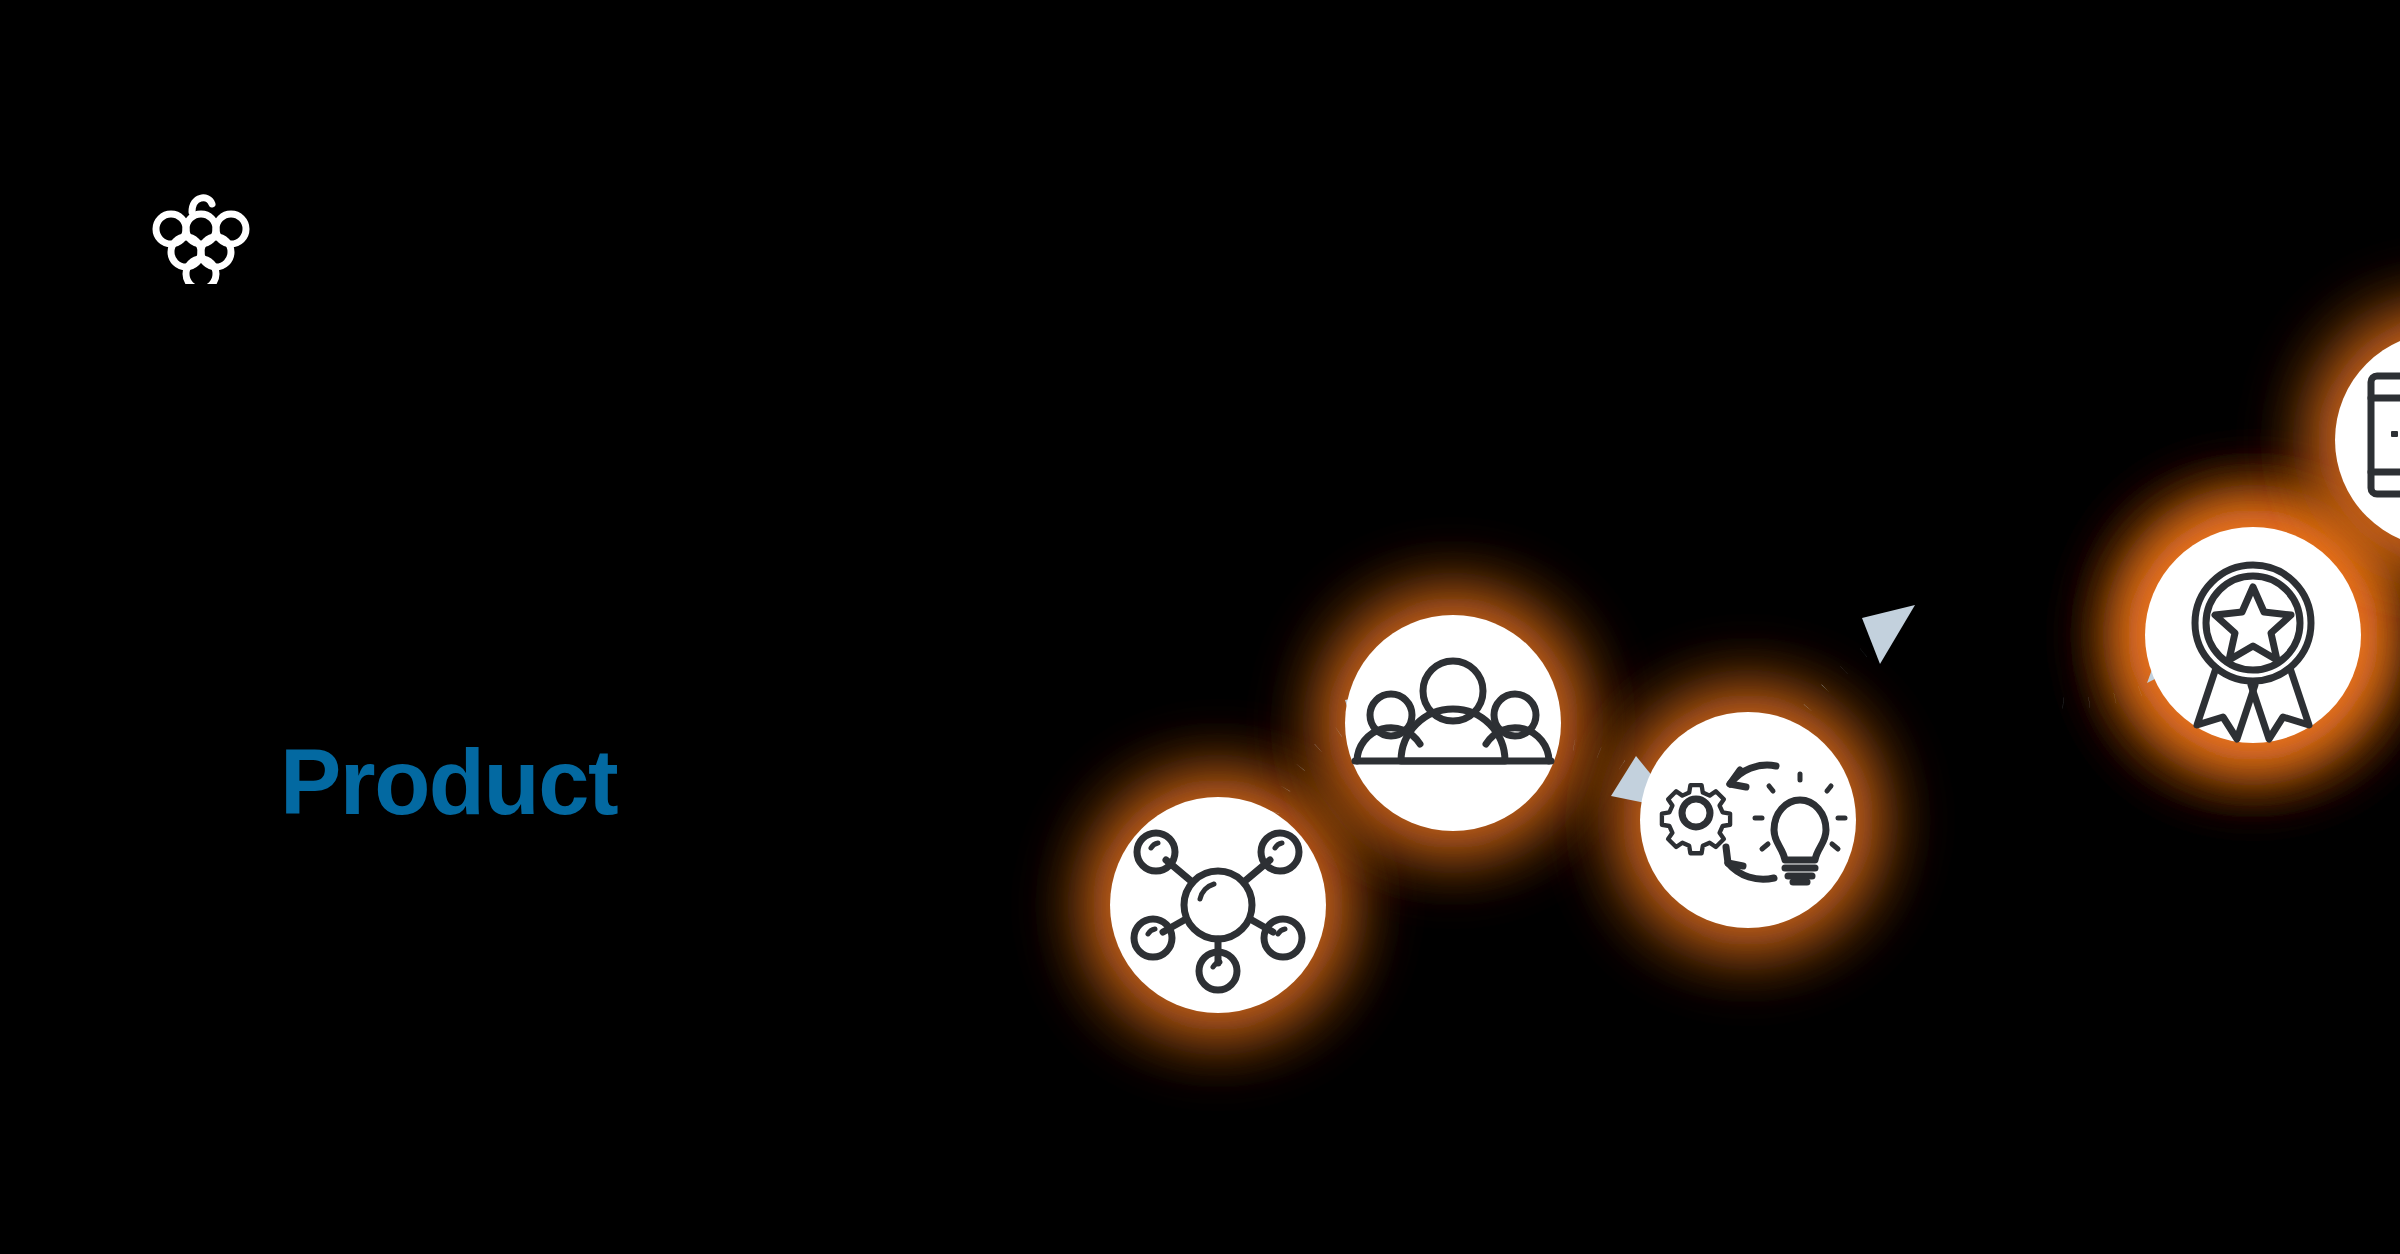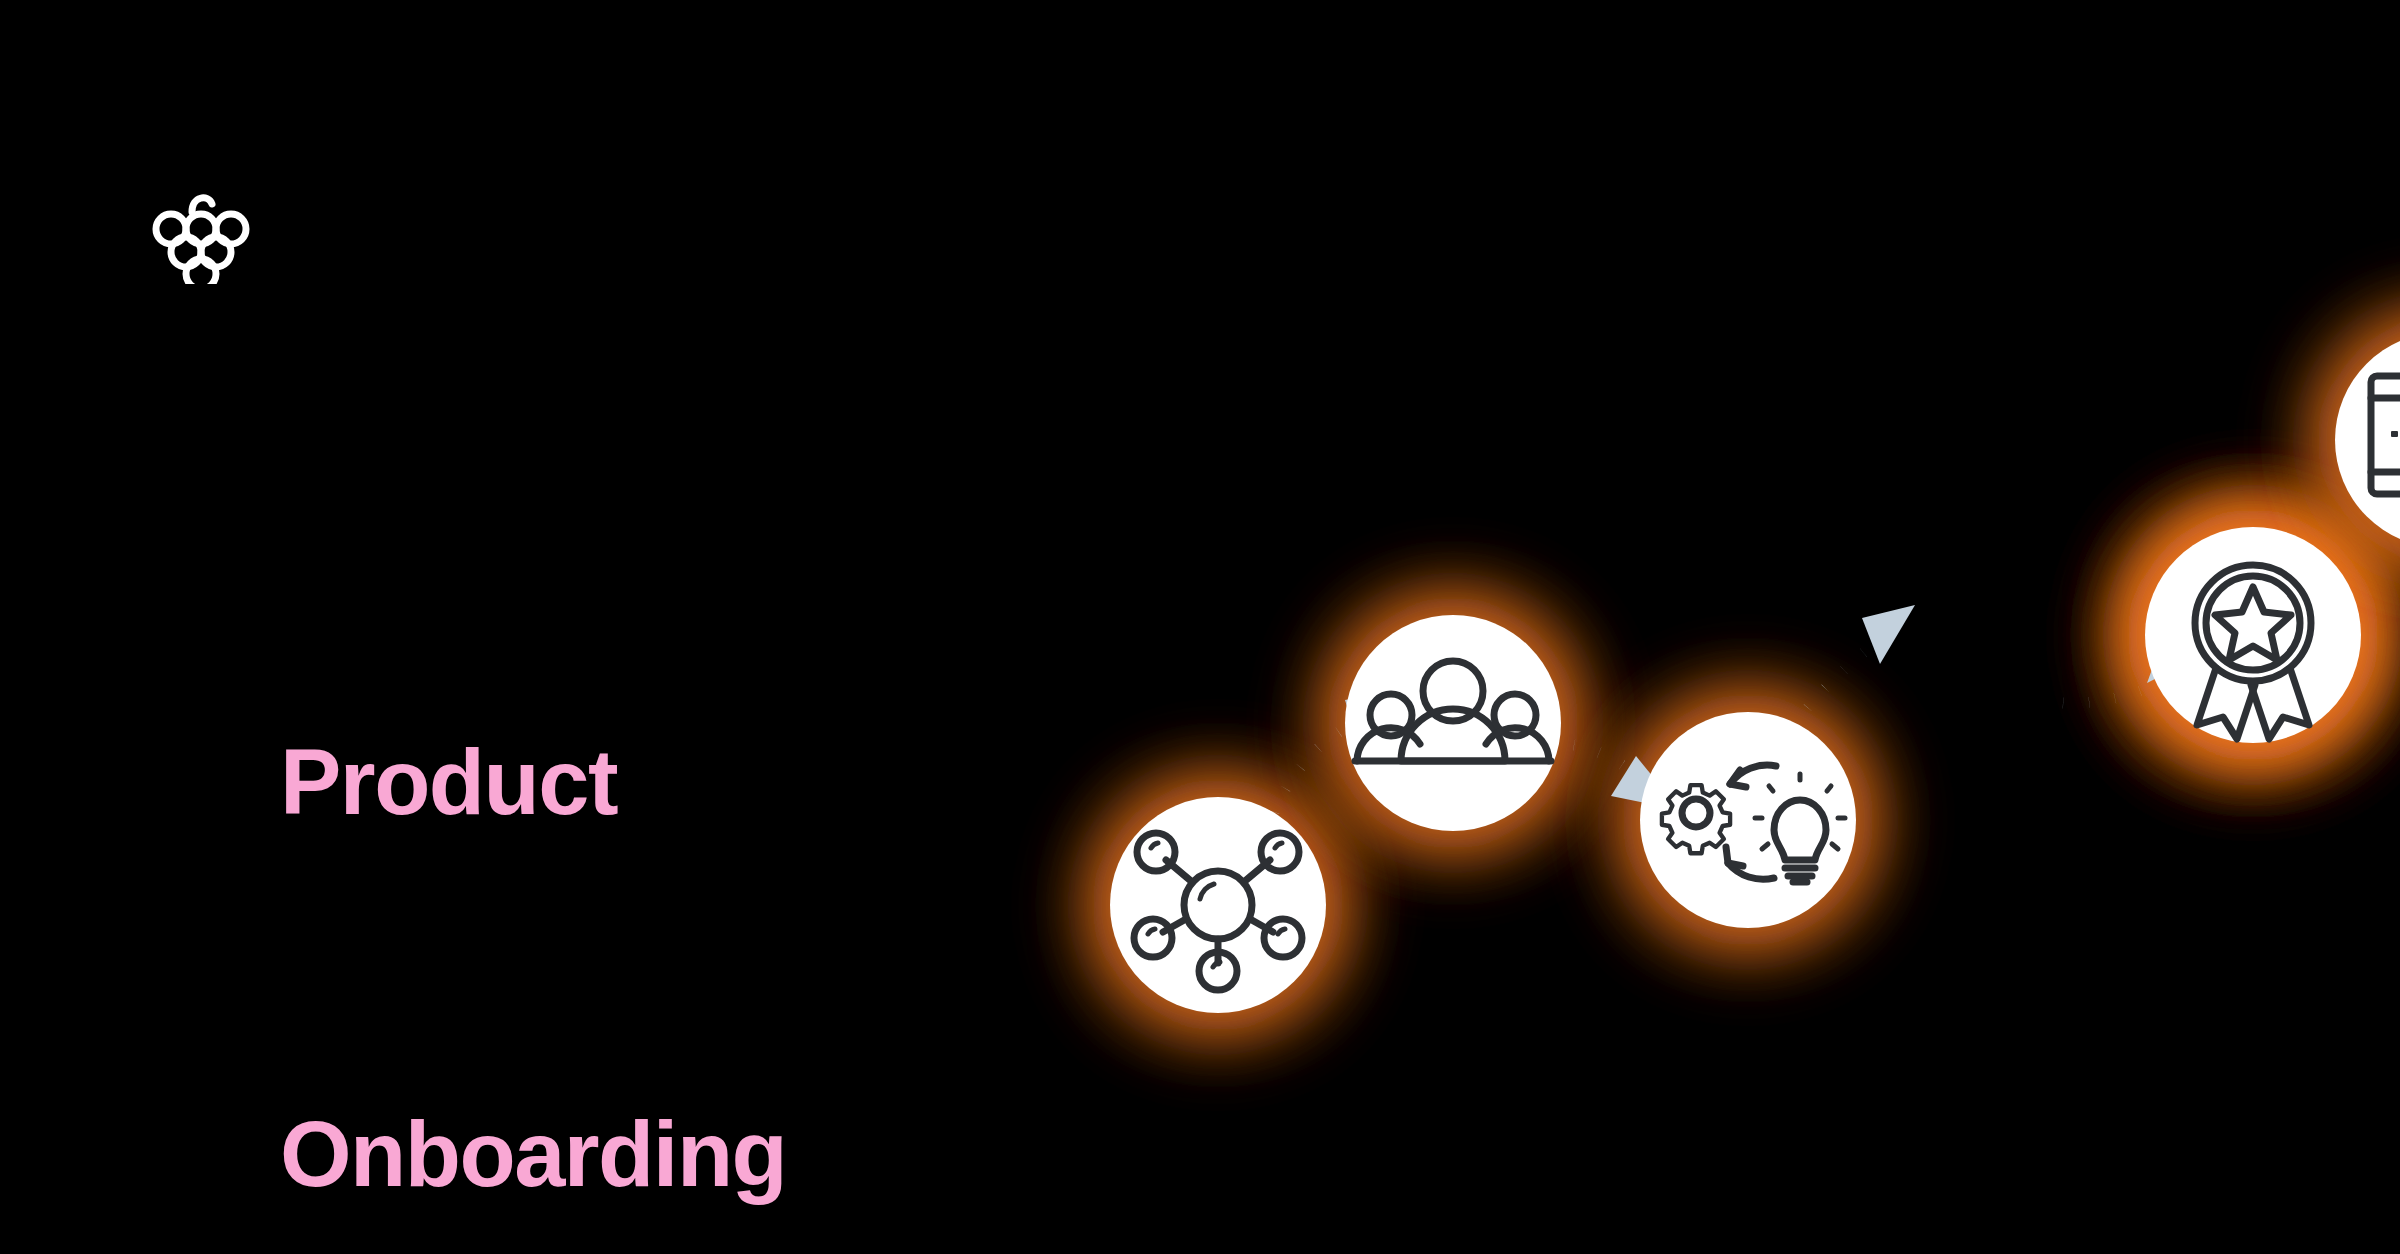--- a/index.html
+++ b/index.html
@@ -17,21 +17,21 @@
   
   .headline{
     position:absolute;left:280px;top:472px;
     font-weight:700;
     font-size:92px;
     line-height:124px;
     letter-spacing:-1.5px;
     white-space:pre;
   }
   .headline .ln{display:block;}
-  .ln.white{color:#f9a8d4;}
+  .ln.white{color:#0369a1;}
 
   
   .diagram{position:absolute;left:1060px;top:280px;width:1340px;height:840px;}
   .diagram svg{display:block;width:1340px;height:840px;overflow:visible;}
 
   .glow{filter:url(#softglow);}
   .node-circle{fill:#ffffff;}
   .icon-stroke{fill:none;stroke:#2d3034;stroke-width:7;stroke-linecap:round;stroke-linejoin:round;}
   .icon-stroke-thin{fill:none;stroke:#2d3034;stroke-width:5;stroke-linecap:round;stroke-linejoin:round;}
   .icon-fill{fill:#2d3034;}
@@ -52,21 +52,20 @@
         <circle cx="85" cy="43" r="15"></circle>
         <circle cx="40" cy="66" r="15"></circle>
         <circle cx="70" cy="66" r="15"></circle>
         <circle cx="55" cy="88" r="15"></circle>
       </g>
     </svg>
   </div>
 
   <div class="headline">
     <span class="ln white">Product</span>
-    <span class="ln white">Onboarding</span>
     
     
   </div>
 
   <div class="diagram">
     <svg viewBox="0 0 1340 840" xmlns="http://www.w3.org/2000/svg">
       <defs>
         <filter id="softglow" x="-120%" y="-120%" width="340%" height="340%">
           <feGaussianBlur stdDeviation="38" result="b"></feGaussianBlur>
           <feFlood flood-color="#F97B28" flood-opacity="0.95" result="c"></feFlood>

